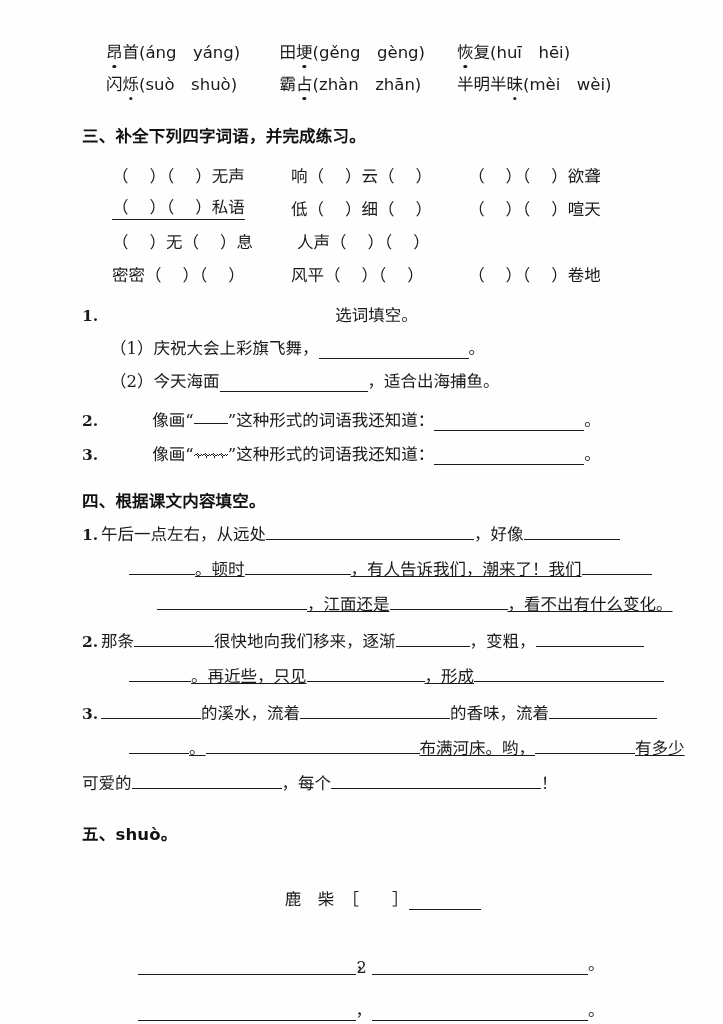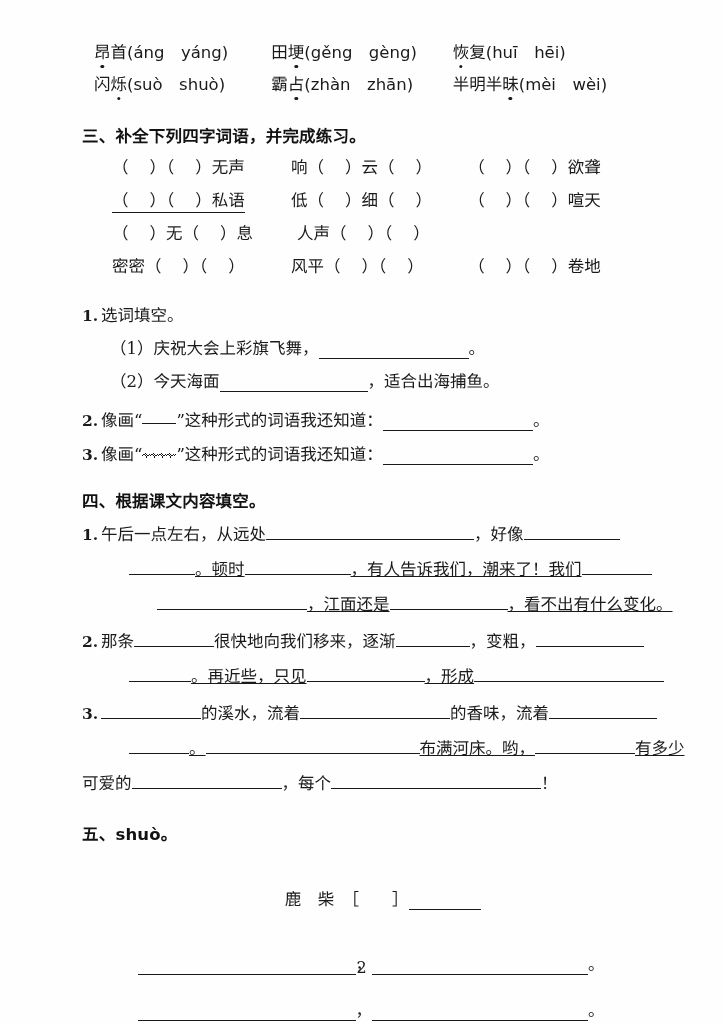--- a/index.html
+++ b/index.html
@@ -40,21 +40,21 @@
     font-family: "DejaVu Serif", "Liberation Serif", serif;
     font-size: 16.5px;
     color: #1a1a1a;
   }
 
   
   .pinyin-block { margin-bottom: 14px; }
   .pinyin-row {
     display: flex;
     align-items: flex-start;
-    margin-left: 12px;
+    margin-left: 24px;
     height: 32px;
   }
   .pword {
     font-family: "DejaVu Sans", "Liberation Sans", sans-serif;
     font-size: 16.5px;
     white-space: pre;
     line-height: 1.05;
     display: inline-block;
   }
   .pw-c1 { width: 178px; }
@@ -82,21 +82,21 @@
     margin-bottom: 7px;
   }
 
   
   .idiom-grid {
     margin-left: 30px;
     margin-top: 4px;
   }
   .idiom-row {
     display: flex;
-    align-items: flex-start;
+    align-items: flex-end;
     height: 33px;
     white-space: pre;
   }
   .ig-c1 { width: 185px; }
   .ig-c2 { width: 183px; }
   .ig-c3 { width: 190px; }
   .ul-solid {
     border-bottom: 1.4px solid #1a1a1a;
     display: inline-block;
     padding-bottom: 1px;
@@ -125,21 +125,21 @@
     margin-top: 10px;
     align-items: baseline;
   }
   .q-num {
     width: 19px;
     flex: 0 0 19px;
     font-family: "DejaVu Serif", "Liberation Serif", serif;
     font-weight: bold;
     font-size: 15.5px;
   }
-  .q-body { flex: 1; }
+  .q-body { flex: 1; text-align: center; }
   .sub-q {
     margin-left: 28px;
     margin-top: 9px;
     white-space: nowrap;
   }
   .blank {
     display: inline-block;
     border-bottom: 1.3px solid #1a1a1a;
     vertical-align: bottom;
     height: 17px;

